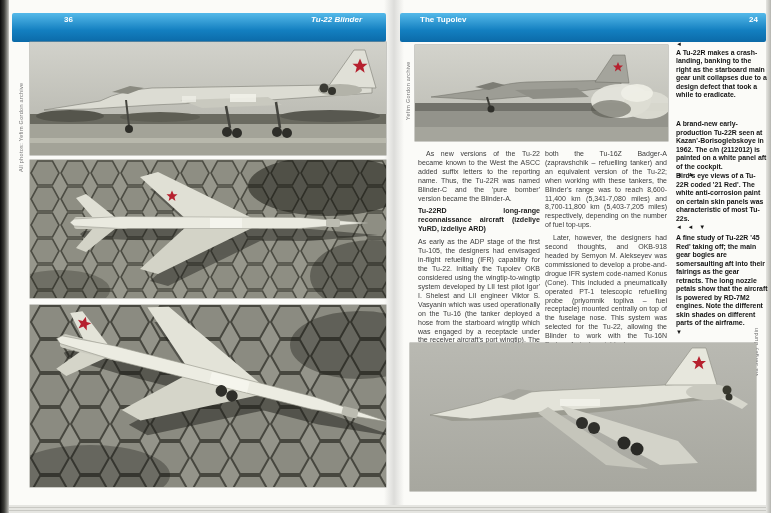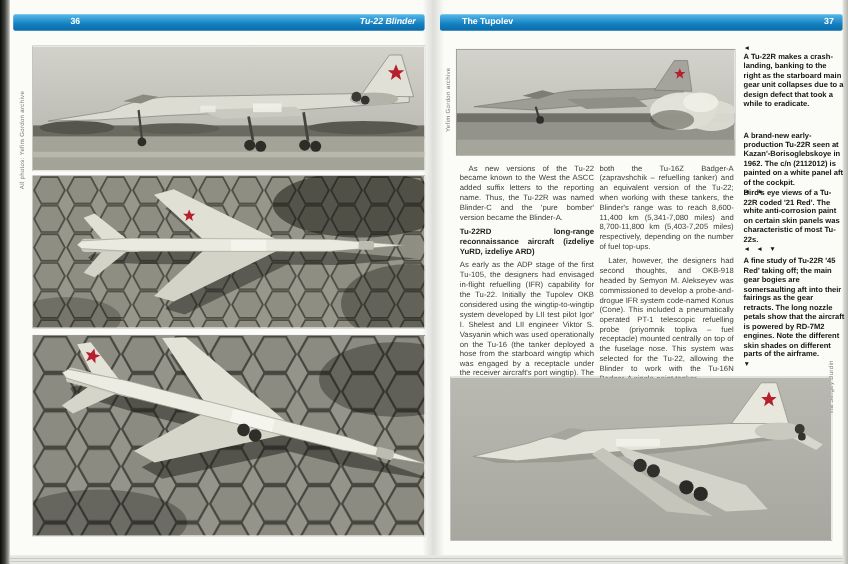--- a/index.html
+++ b/index.html
@@ -13,27 +13,27 @@
   .page-right{left:389px;width:378px;}
   .edge-left{position:absolute;left:0;top:0;width:9px;height:513px;
     background:linear-gradient(90deg,#0a0a0a,#3c3c38 45%,#8d8d88 80%,#c9c9c4);}
   .edge-right{position:absolute;left:766px;top:0;width:5px;height:513px;
     background:linear-gradient(90deg,#e6e6e2,#b5b5b0);}
   .edge-bottom{position:absolute;left:9px;top:505px;width:762px;height:8px;
     background:repeating-linear-gradient(180deg,#e5e5e1 0 2px,#c8c8c3 2px 3px);}
   .gutter{position:absolute;left:384px;top:0;width:20px;height:505px;
     background:linear-gradient(90deg,rgba(0,0,0,0),rgba(0,0,0,0.12) 50%,rgba(0,0,0,0));}
 
-  .page-header{position:absolute;top:13px;height:15px;border-radius:2px;
+  .page-header{position:absolute;top:13px;height:29px;border-radius:2px;
     background:linear-gradient(180deg,var(--header-blue-light,#55b9e9),var(--header-blue,#137fc0) 60%,var(--header-blue-dark,#0b6aa8));
     color:#fff;font-size:8px;font-weight:bold;line-height:13px;}
   .hdr-left-bar{left:12px;width:374px;}
   .hdr-right-bar{left:400px;width:366px;}
   .hdr-pagenum-left{position:absolute;left:52px;}
-  .hdr-title-left{position:absolute;right:8px;font-style:italic;}
+  .hdr-title-left{position:absolute;right:24px;font-style:italic;}
   .hdr-title-right{position:absolute;left:20px;}
   .hdr-pagenum-right{position:absolute;right:8px;}
 
   .photo{position:absolute;overflow:hidden;box-shadow:0 0 0 0.5px #9a9a94;}
   .photo svg{display:block;}
 
   .vcredit{position:absolute;writing-mode:vertical-rl;transform:rotate(180deg);
     font-size:5.5px;color:#777;letter-spacing:.3px;text-align:left;}
 
   .col{position:absolute;width:122px;font-size:7px;line-height:8.9px;color:#3b3b3b;
@@ -57,21 +57,21 @@
 <div class="gutter"></div>
 <div class="edge-bottom"></div>
 <div class="edge-right"></div>
 
 <div class="page-header hdr-left-bar">
   <span class="hdr-pagenum-left">36</span>
   <span class="hdr-title-left">Tu-22 Blinder</span>
 </div>
 <div class="page-header hdr-right-bar">
   <span class="hdr-title-right">The Tupolev</span>
-  <span class="hdr-pagenum-right">37</span>
+  <span class="hdr-pagenum-right">24</span>
 </div>
 
 <div class="vcredit" style="left:18px;top:40px;height:132px;">All photos: Yefim Gordon archive</div>
 
 <div class="photo" style="left:30px;top:42px;width:356px;height:113px;">
   <svg width="356" height="113" viewBox="0 0 356 113">
     <defs>
       <linearGradient id="skyA" x1="0" y1="0" x2="0" y2="1">
         <stop offset="0" stop-color="#d2d2cb"></stop>
           <stop offset="0.65" stop-color="#bdbdb5"></stop>

